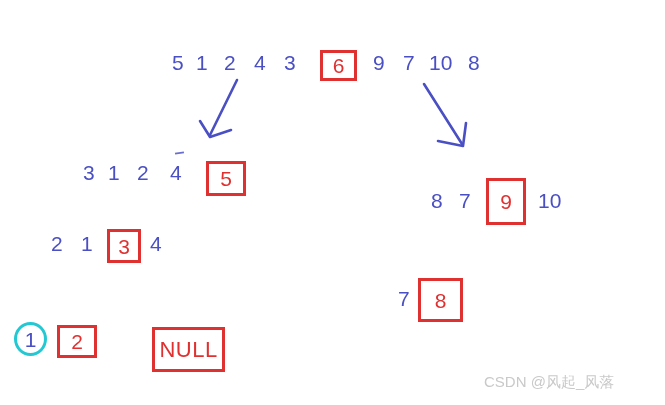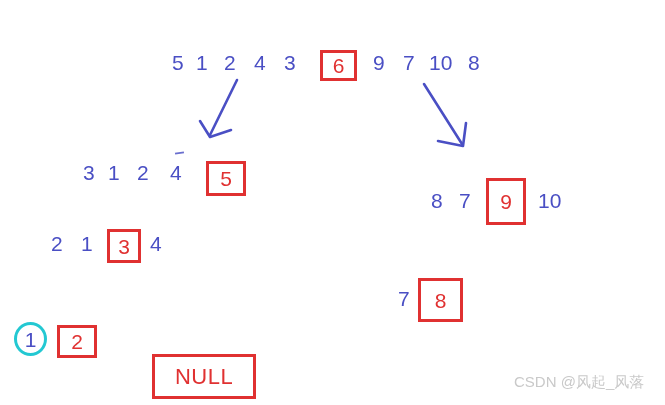--- a/index.html
+++ b/index.html
@@ -118,25 +118,25 @@
   <div class="num" style="left:170px; top:162px;">4</div>
   <div class="boxed" style="left:206px; top:161px; width:40px; height:35px;">5</div>
 
   <div class="num" style="left:51px; top:233px;">2</div>
   <div class="num" style="left:81px; top:233px;">1</div>
   <div class="boxed" style="left:107px; top:229px; width:34px; height:34px;">3</div>
   <div class="num" style="left:150px; top:233px;">4</div>
 
   <div class="circled" style="left:14px; top:322px; width:33px; height:34px;">1</div>
   <div class="boxed" style="left:57px; top:325px; width:40px; height:33px;">2</div>
-  <div class="boxed wide" style="left:152px; top:327px; width:104px; height:45px;margin-top:27px;">NULL</div>
+  <div class="boxed wide" style="left:152px; top:327px; width:73px; height:45px;">NULL</div>
 
   <div class="num" style="left:431px; top:190px;">8</div>
   <div class="num" style="left:459px; top:190px;">7</div>
   <div class="boxed" style="left:486px; top:178px; width:40px; height:47px;">9</div>
   <div class="num" style="left:538px; top:190px;">10</div>
 
   <div class="num" style="left:398px; top:288px;">7</div>
   <div class="boxed" style="left:418px; top:278px; width:45px; height:44px;">8</div>
 
-  <div class="watermark" style="left:514px; top:373px;">CSDN @风起_风落</div>
+  <div class="watermark" style="left:484px; top:373px;">CSDN @风起_风落</div>
 
 </div>
 
 </body></html>

